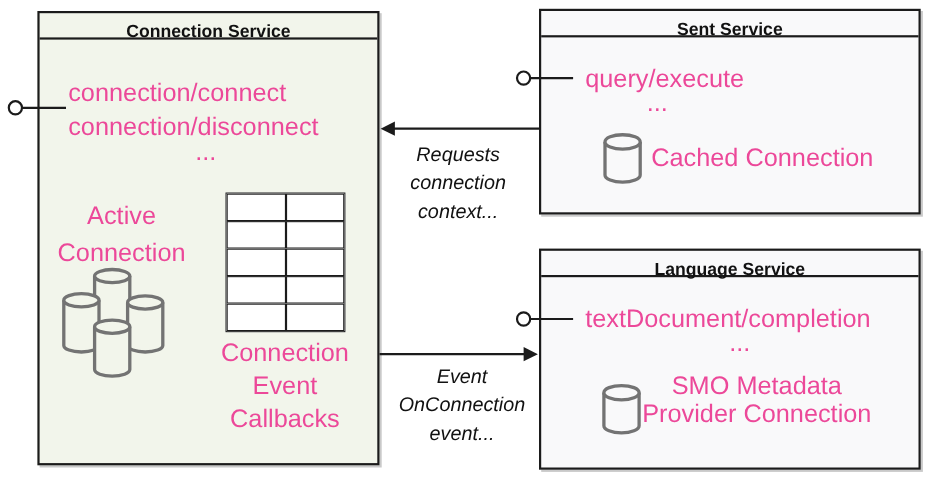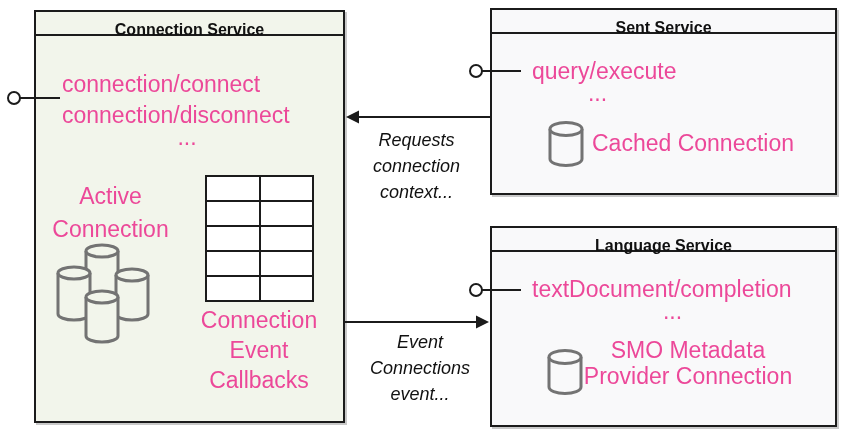--- a/index.html
+++ b/index.html
@@ -121,21 +121,21 @@
     <div>Provider Connection</div>
   </div>
 
   <div class="annot" style="left:346px; top:127px; width:141px;">
     <div>Requests</div>
     <div>connection</div>
     <div>context...</div>
   </div>
   <div class="annot" style="left:345px; top:329px; width:150px;">
     <div>Event</div>
-    <div>Connections</div>
+    <div>OnConnection</div>
     <div>event...</div>
   </div>
 
   <svg class="overlay" viewBox="0 0 846 436">
 
     <g>
       <line x1="20" y1="98" x2="60" y2="98" stroke="#1b1b1b" stroke-width="2"></line>
       <circle cx="14" cy="98" r="6" fill="#ffffff" stroke="#1b1b1b" stroke-width="2"></circle>
     </g>
 

